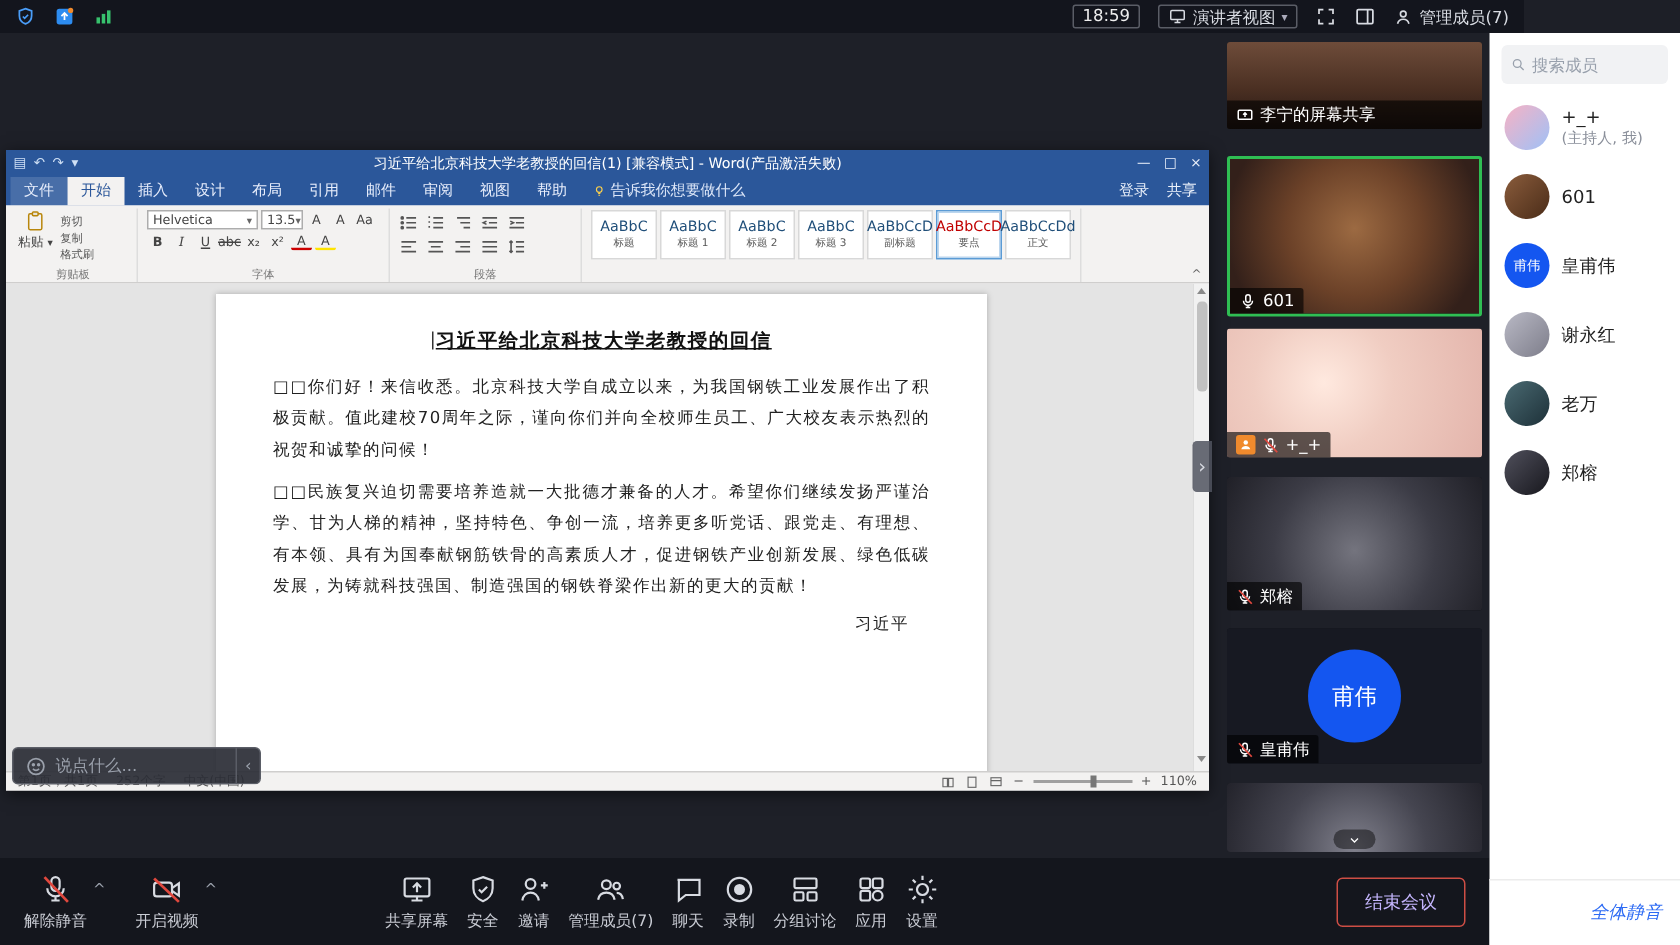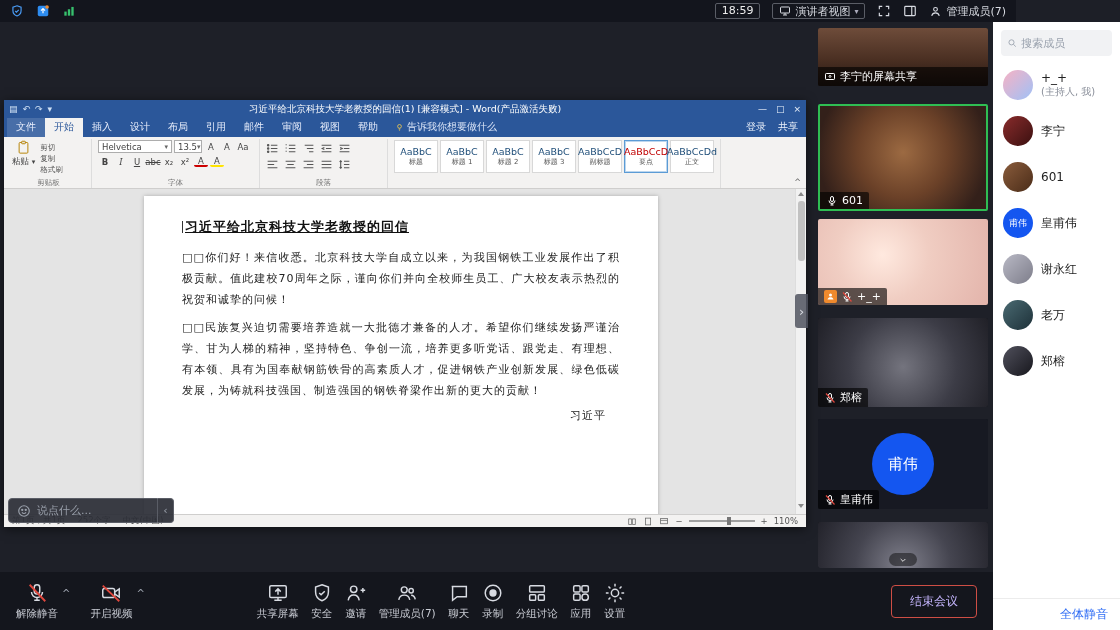--- a/index.html
+++ b/index.html
@@ -56,21 +56,21 @@
   .stcard { width:44px; height:33px; border:1px solid #d8d8d8; background:#fff; display:flex; flex-direction:column; align-items:center; justify-content:center; cursor:pointer; }
   .stcard .smp { font-size:9.5px; color:#1f4e79; line-height:11px; }
   .stcard .lbl { font-size:7px; color:#555; }
   .stcard.sel { border:1px solid #5b9bd5; box-shadow:0 0 0 1px #bcd6ee inset; }
   .stcard.sel .smp { color:#c00000; }
   .ribcollapse { position:absolute; right:5px; bottom:1px; font-size:8px; color:#666; cursor:pointer; }
 
   .docarea { position:absolute; left:0; top:89px; right:0; bottom:13px; background:#e4e4e4; overflow:hidden; }
   .page { position:absolute; left:140px; top:7px; width:514px; height:322px; background:#fff;
           box-shadow:0 0 4px rgba(0,0,0,.25); padding:22px 38px 0; color:#222; }
-  .dtitle { font-size:13px; font-weight:bold; text-decoration:underline; letter-spacing:1px; margin-bottom:11px; color:#111; }
+  .dtitle { text-align:center; font-size:13px; font-weight:bold; text-decoration:underline; letter-spacing:1px; margin-bottom:11px; color:#111; }
   .cursorbar { display:inline-block; width:1px; height:12px; background:#333; margin-right:2px; vertical-align:-2px; }
   .page p { font-size:11px; line-height:21px; text-align:justify; letter-spacing:1px; margin-bottom:7px; }
   .sig { text-align:right; font-size:11px; padding-right:14px; letter-spacing:1px; }
   .vsb { position:absolute; right:0; top:0; bottom:0; width:11px; background:#f1f1f1; border-left:1px solid #ddd; }
   .vsb .arr { width:0; height:0; margin:3px auto; border-left:3px solid transparent; border-right:3px solid transparent; }
   .vsb .up { border-bottom:4px solid #8a8a8a; }
   .vsb .dn { position:absolute; bottom:3px; left:2px; border-top:4px solid #8a8a8a; }
   .vsb .thumb { position:absolute; top:12px; left:2px; width:7px; height:60px; background:#c1c1c1; border-radius:3px; }
 
   .wstatus { position:absolute; left:0; right:0; bottom:0; height:13px; background:#f3f2f1; border-top:1px solid #cfcecd;
@@ -125,22 +125,22 @@
   .ava { width:30px; height:30px; border-radius:50%; flex-shrink:0; display:flex; align-items:center; justify-content:center; }
   .a0 { background:linear-gradient(135deg,#f7b2c4,#9fc1f7); }
   .a1 { background:linear-gradient(135deg,#8a2c2c,#3a1010); }
   .a2 { background:linear-gradient(135deg,#8a5c3c,#4a2c18); }
   .a3 { background:#1456f0; color:#fff; font-size:9px; }
   .a4 { background:linear-gradient(135deg,#4a6a72,#1d3038); }
   .a5 { background:linear-gradient(135deg,#b9b9c5,#7d7d8a); }
   .a6 { background:linear-gradient(135deg,#50505c,#17171d); }
   .pname { font-size:12px; color:#222; white-space:nowrap; overflow:hidden; }
   .psub { font-size:10px; color:#8a8f9a; white-space:nowrap; overflow:hidden; }
-  .pfooter { position:absolute; left:0; right:0; bottom:0; height:32px; border-top:1px solid #ececec; background:#fff;
-             display:flex; align-items:center; justify-content:flex-end; padding:0 12px; }
+  .pfooter { position:absolute; left:0; right:0; bottom:0; height:44px; border-top:1px solid #ececec; background:#fff;
+             display:flex; align-items:center; justify-content:flex-end; padding:0 12px;font-style:italic; }
   .muteall { color:#2d6bf4; font-size:12px; cursor:pointer; }
 
   
   .btoolbar { position:absolute; left:0; top:572px; width:993px; height:58px; background:#14161d;
               display:flex; align-items:center; padding:0 16px; color:#c9ccd4; }
   .titem { display:flex; flex-direction:column; align-items:center; gap:3px; font-size:10.5px; cursor:pointer; white-space:nowrap; }
   .titem .ticon { height:22px; display:flex; align-items:center; }
   .tchev { font-size:10px; color:#9aa0ab; margin:-16px 20px 0 4px; cursor:pointer; }
   .grp-left { display:flex; align-items:center; }
   .grp-center { display:flex; align-items:center; gap:12px; margin-left:92px; }
@@ -543,24 +543,20 @@
     </div>
 
     <div class="prow2">
       <span class="ava a0"></span>
       <span>
           <div class="pname">+_+</div>
           <div class="psub">(主持人, 我)</div>
         </span>
     </div>
     <div class="prow2">
-      <span class="ava a1"></span>
-      <span class="pname">李宁</span>
-    </div>
-    <div class="prow2">
       <span class="ava a2"></span>
       <span class="pname">601</span>
     </div>
     <div class="prow2">
       <span class="ava a3">甫伟</span>
       <span class="pname">皇甫伟</span>
     </div>
     <div class="prow2">
       <span class="ava a5"></span>
       <span class="pname">谢永红</span>

